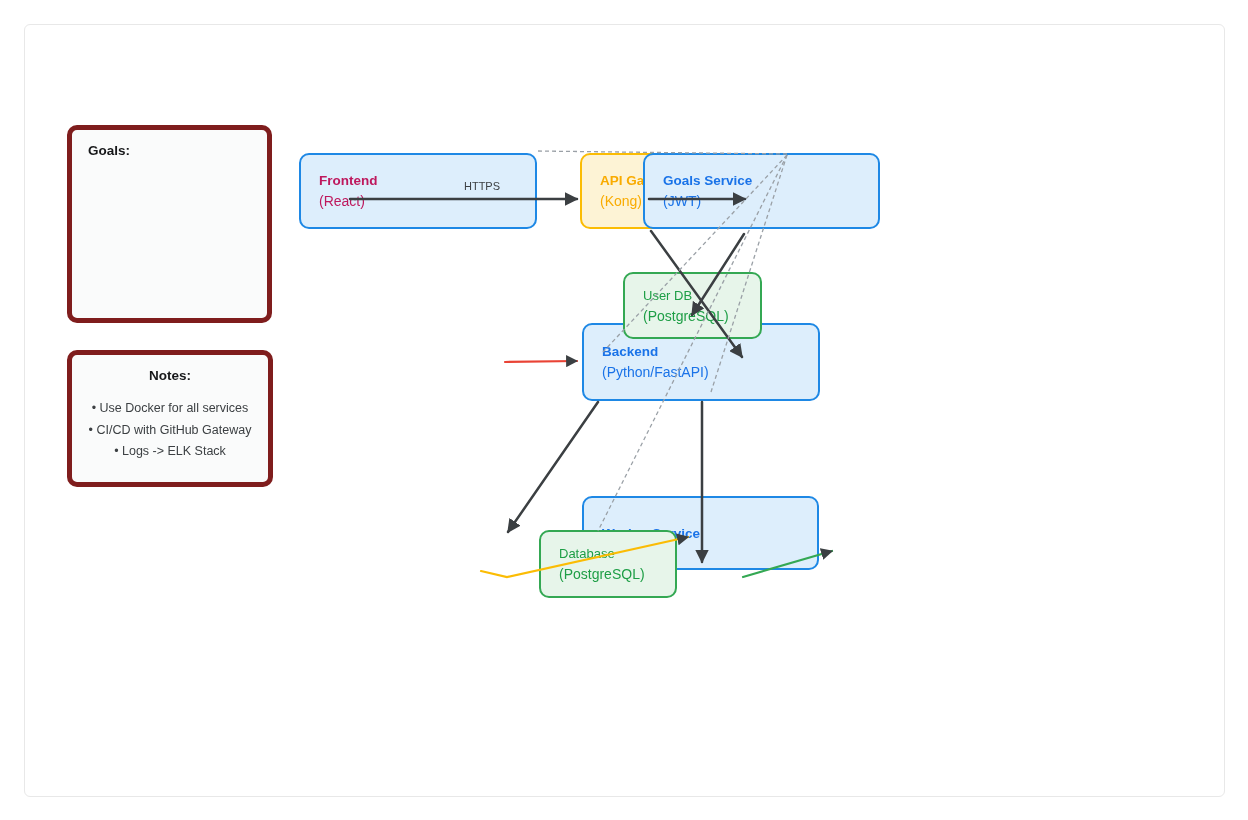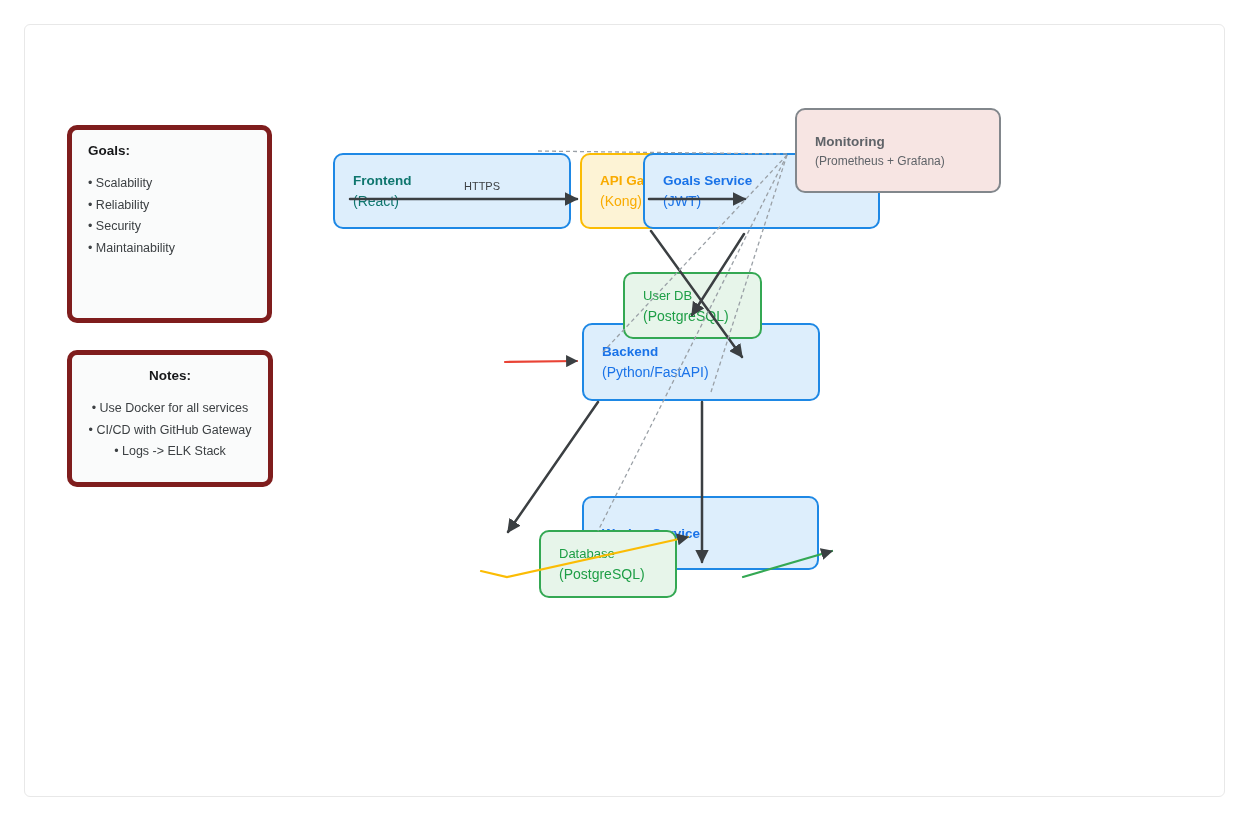--- a/index.html
+++ b/index.html
@@ -35,53 +35,43 @@
   #edges{position:absolute;left:0;top:0;z-index:10;pointer-events:none;}
   .edge-label{font-size:11px;fill:#3c4043;}
 </style>
 </head>
 <body>
 
 <div class="board"></div>
 
 <div class="note-panel" id="goals-panel">
   <div class="panel-title">Goals:</div>
-  <ul class="panel-list">
-    <li>Scalability</li>
-    <li>Reliability</li>
-    <li>Security</li>
-    <li>Maintainability</li>
-  </ul>
 </div>
 
 <div class="note-panel" id="notes-panel">
   <div class="panel-title">Notes:</div>
   <ul class="panel-list">
     <li>Use Docker for all services</li>
     <li>CI/CD with GitHub Gateway</li>
     <li>Logs -&gt; ELK Stack</li>
   </ul>
 </div>
 
 <div id="nodes">
-    <div class="node pal-blue" style="left: 299px; top: 153px; width: 238px; height: 76px; z-index: 1; border-color: rgb(30, 136, 229); background: rgb(221, 238, 252); color: #0f766e; margin-left: 34px;">
+    <div class="node pal-blue" style="left: 299px; top: 153px; width: 238px; height: 76px; z-index: 1; border-color: rgb(30, 136, 229); background: rgb(221, 238, 252); color: #be185d;">
       <div class="node-title">Frontend</div>
       <div class="node-subtitle">(React)</div>
     </div>
     <div class="node pal-yellow" style="left: 580px; top: 153px; width: 140px; height: 76px; z-index: 1; border-color: rgb(251, 188, 4); background: rgb(253, 243, 213); color: rgb(249, 171, 0);">
       <div class="node-title">API Gateway</div>
       <div class="node-subtitle">(Kong)</div>
     </div>
     <div class="node pal-blue" style="left: 643px; top: 153px; width: 237px; height: 76px; z-index: 2; border-color: rgb(30, 136, 229); background: rgb(221, 238, 252); color: rgb(26, 115, 232);">
       <div class="node-title">Goals Service</div>
       <div class="node-subtitle">(JWT)</div>
-    </div>
-    <div class="node pal-rose" style="left: 795px; top: 108px; width: 206px; height: 85px; z-index: 4; border-color: rgb(130, 135, 140); background: rgb(247, 229, 227); color: rgb(95, 99, 104);">
-      <div class="node-title">Monitoring</div>
-      <div class="node-subtitle">(Prometheus + Grafana)</div>
     </div>
     <div class="node pal-green" style="left: 623px; top: 272px; width: 139px; height: 67px; z-index: 2; border-color: rgb(52, 168, 83); background: rgb(231, 245, 234); color: rgb(30, 158, 70);">
       <div class="node-title">User DB</div>
       <div class="node-subtitle">(PostgreSQL)</div>
     </div>
     <div class="node pal-blue" style="left: 582px; top: 323px; width: 238px; height: 78px; z-index: 1; border-color: rgb(30, 136, 229); background: rgb(221, 238, 252); color: rgb(26, 115, 232);">
       <div class="node-title">Backend</div>
       <div class="node-subtitle">(Python/FastAPI)</div>
     </div>
     <div class="node pal-blue" style="left: 582px; top: 496px; width: 237px; height: 74px; z-index: 1; border-color: rgb(30, 136, 229); background: rgb(221, 238, 252); color: rgb(26, 115, 232);">

